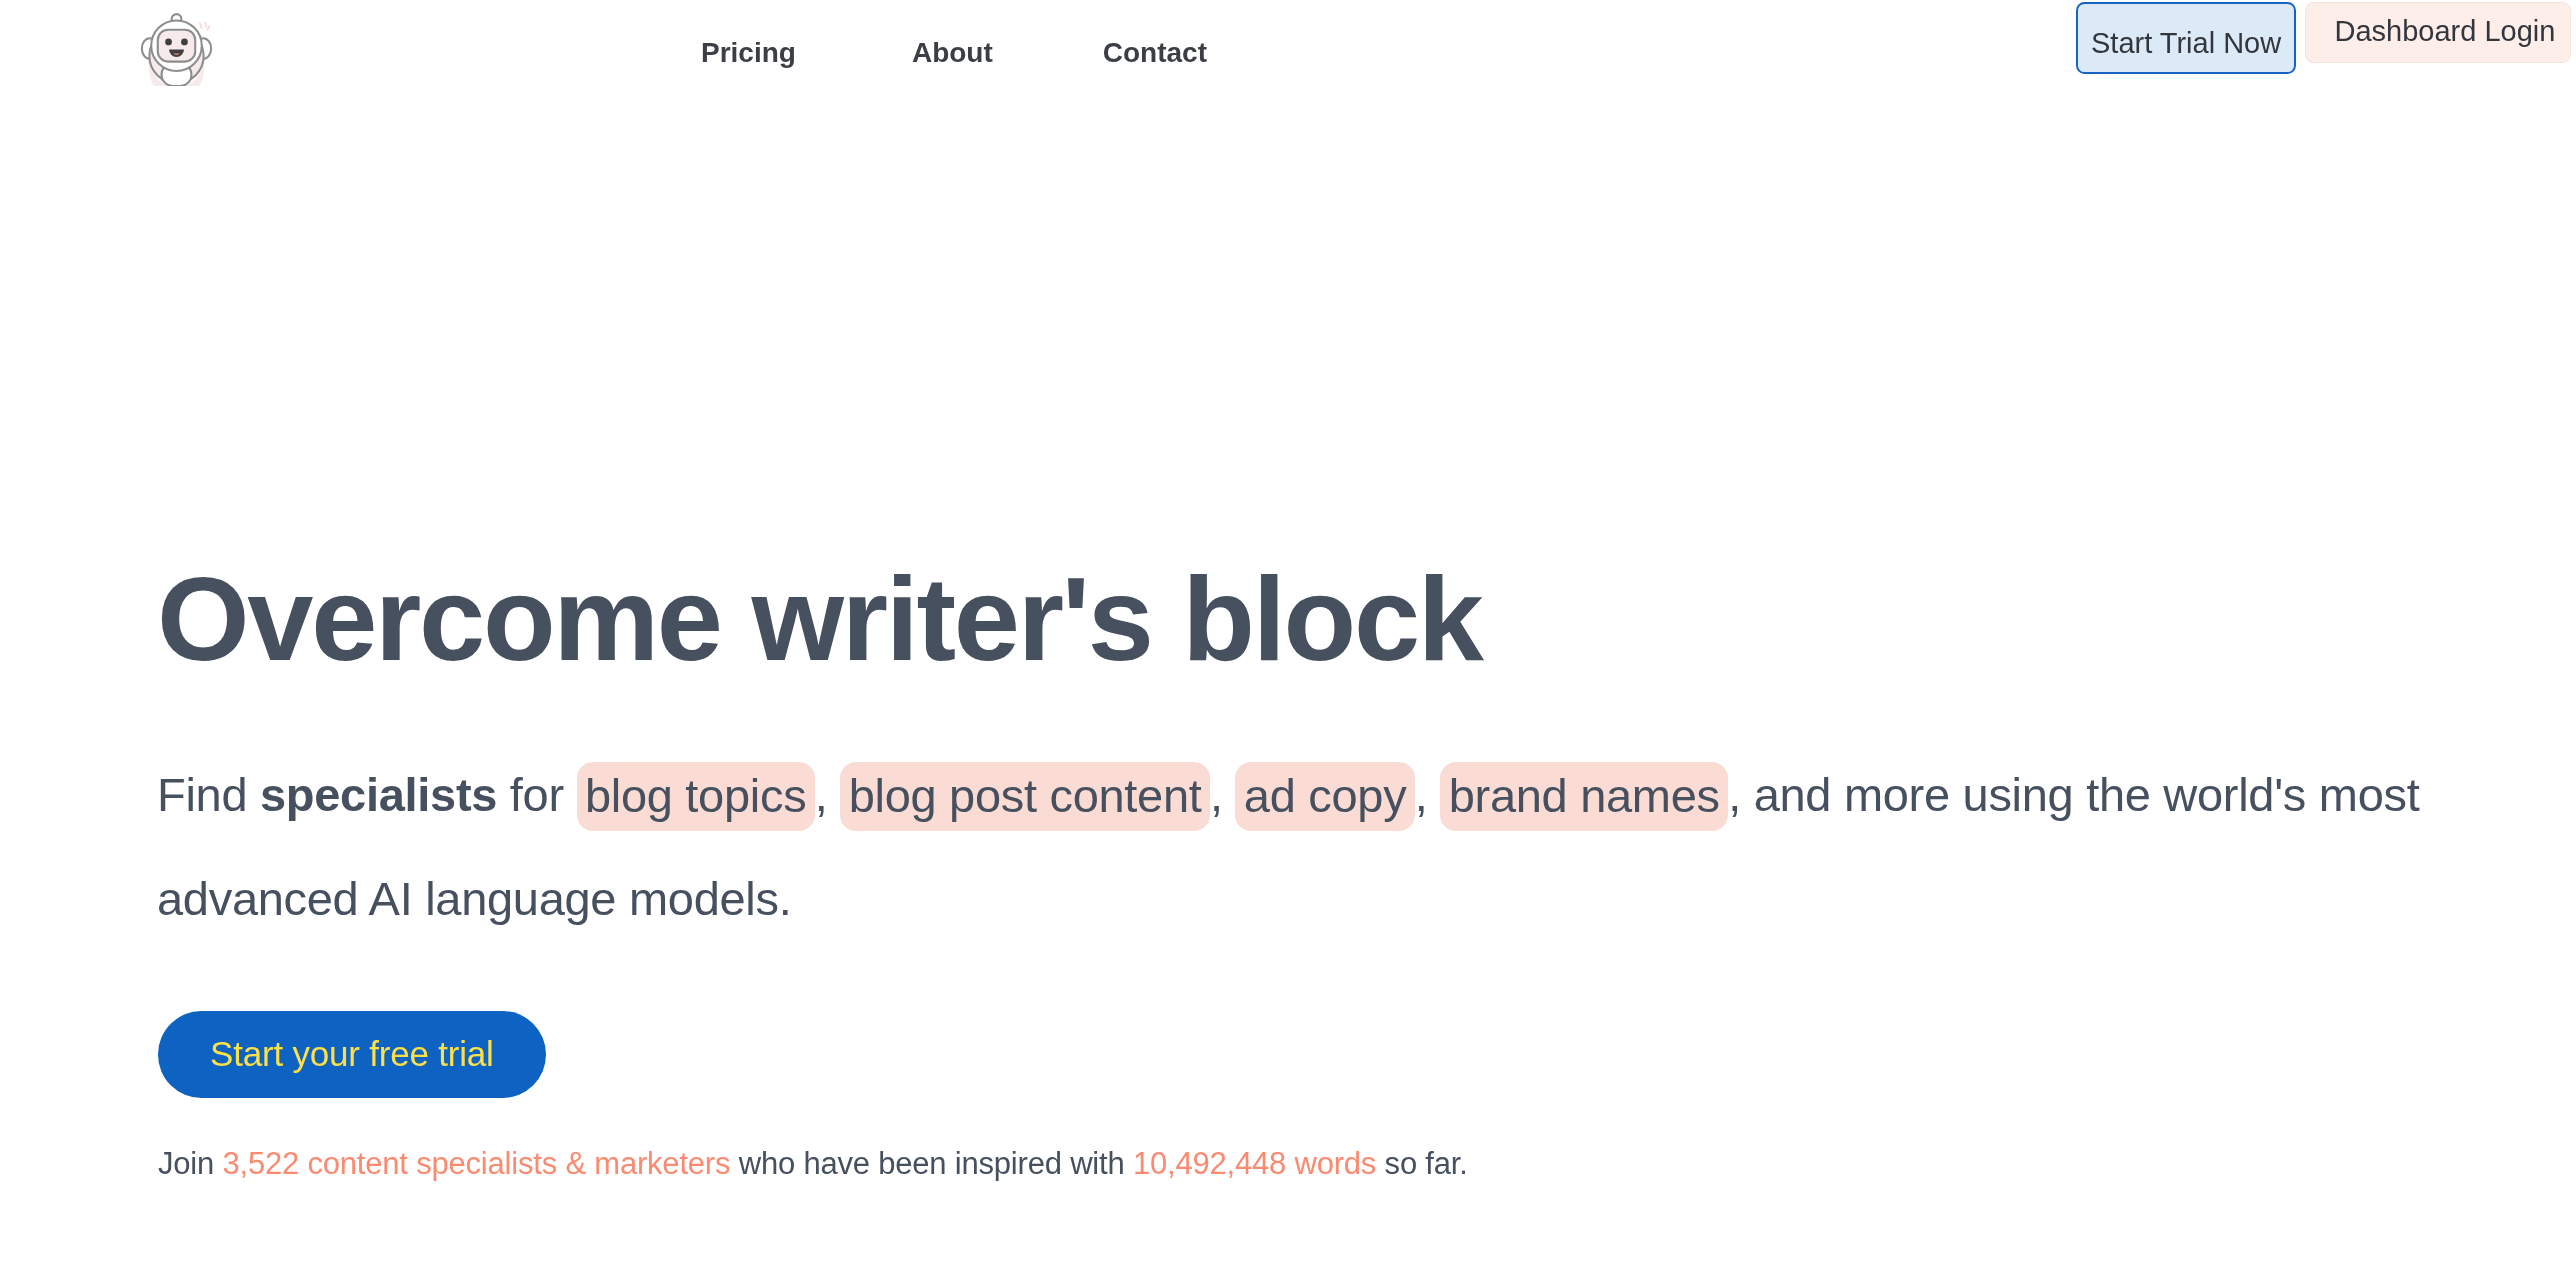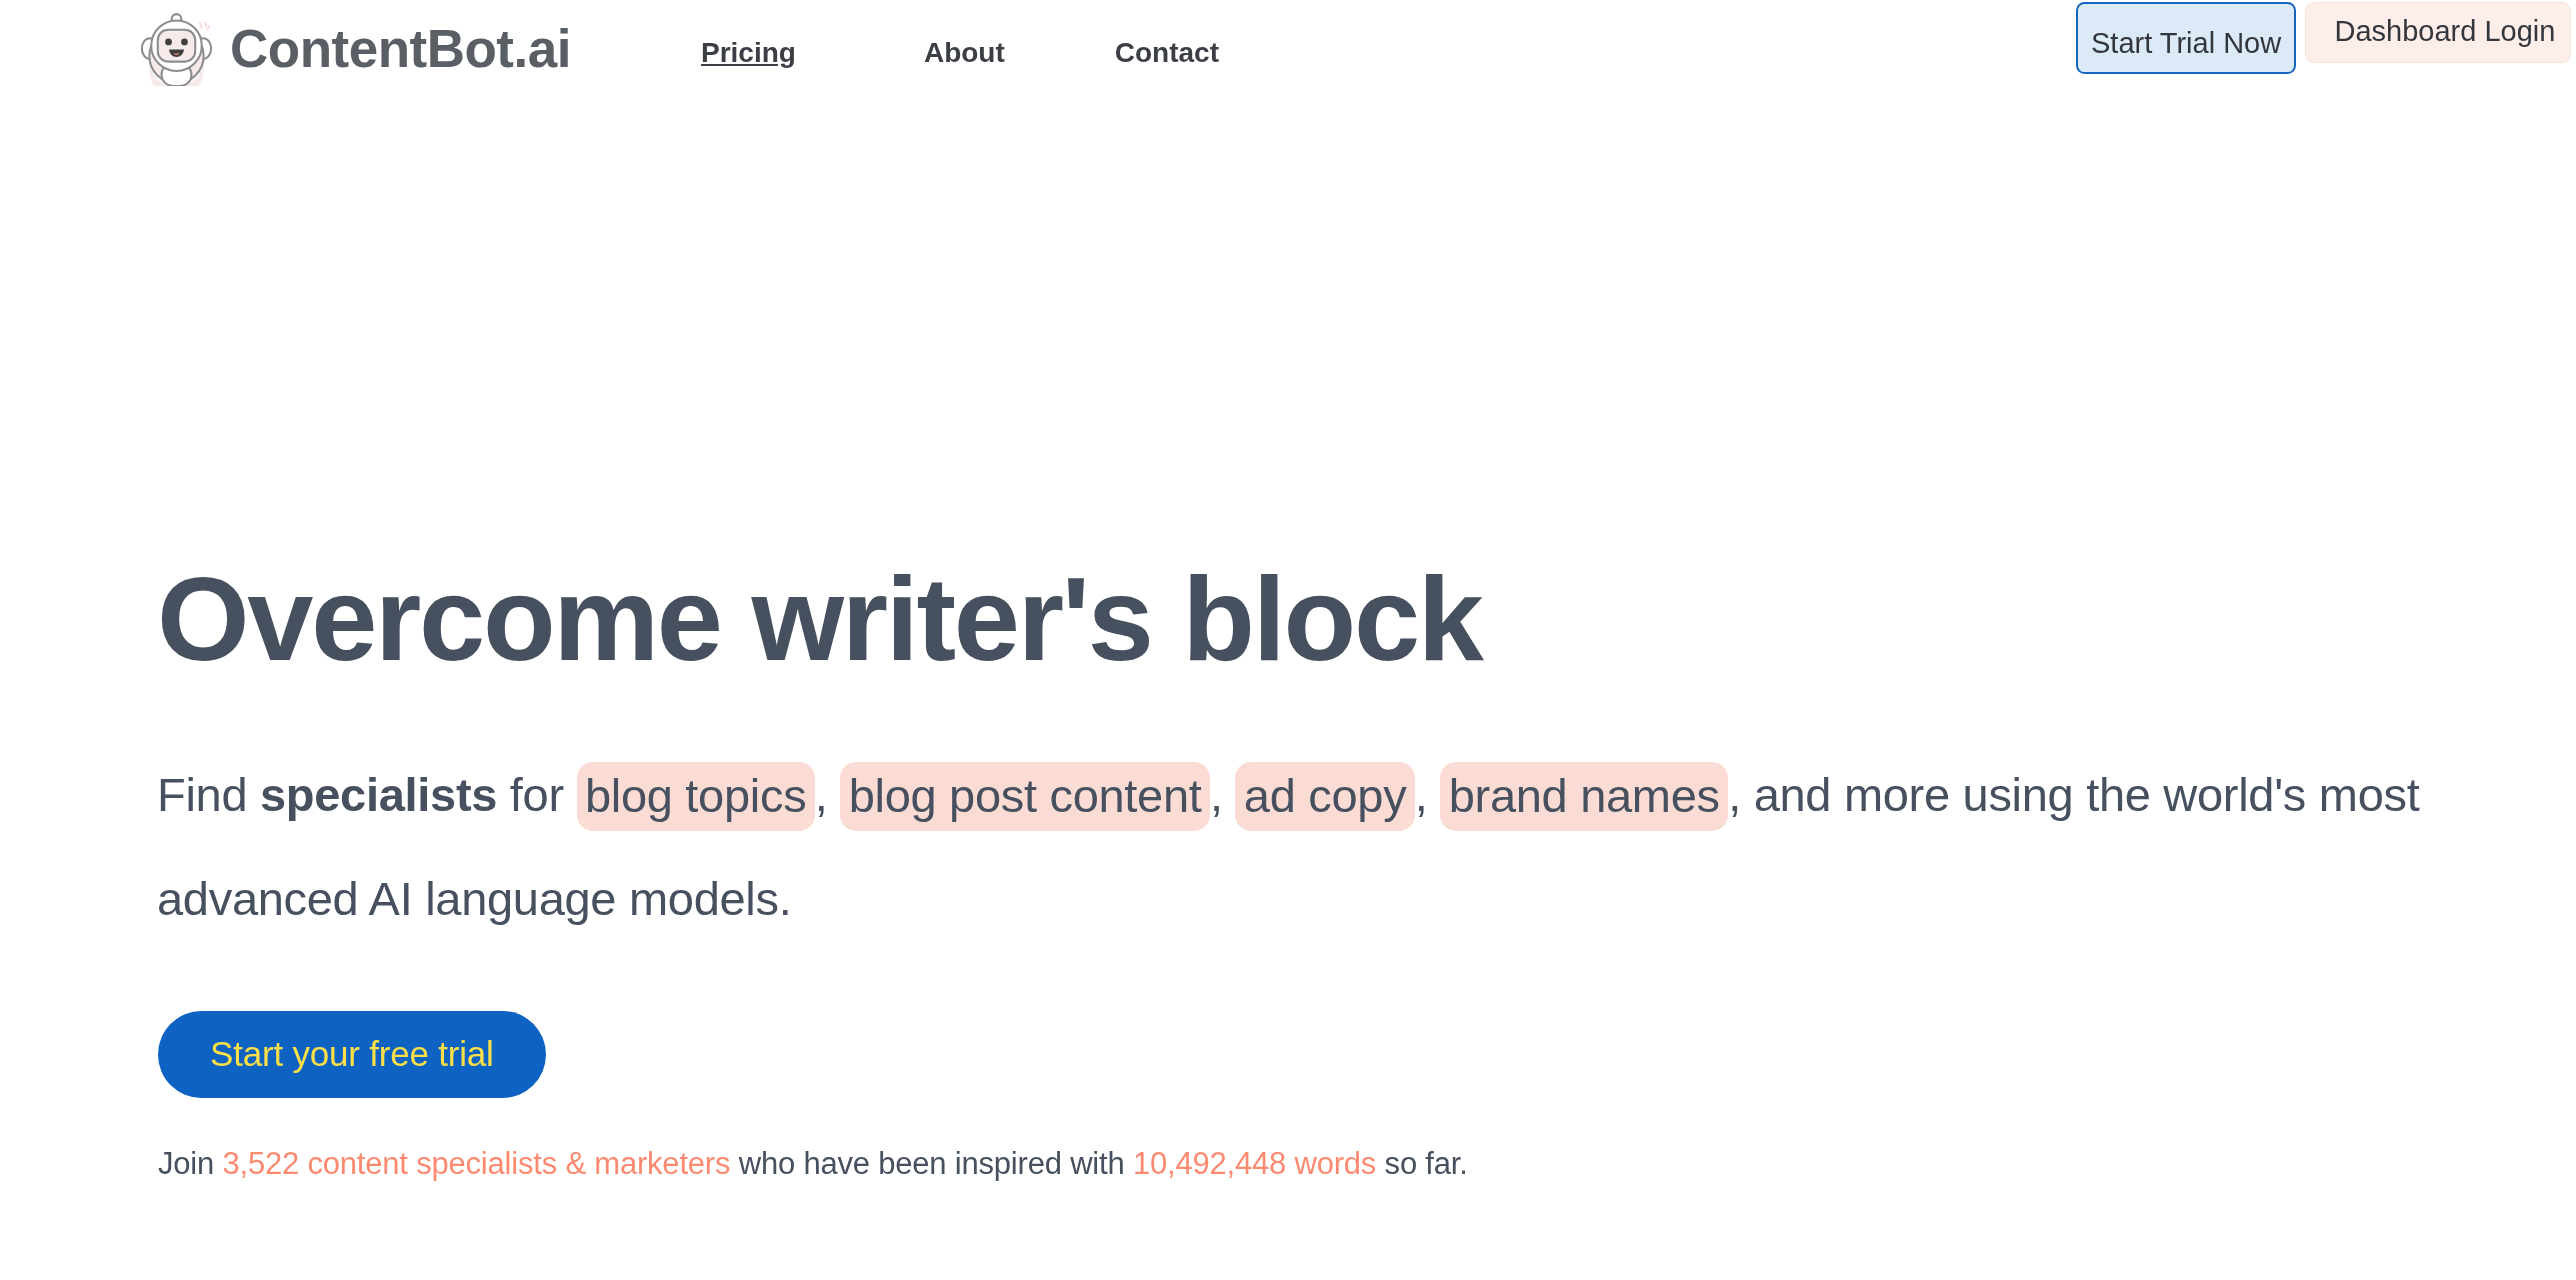--- a/index.html
+++ b/index.html
@@ -60,21 +60,21 @@
     align-items: center;
   }
   .nav-link {
     font-size: 28px;
     font-weight: 700;
     color: #3b3f45;
     text-decoration: none;
     white-space: nowrap;
     line-height: 1;
   }
-  .nav-link.nav-pricing { margin-right: 12px; text-decoration: underline; }
+  .nav-link.nav-pricing { margin-right: 0; }
   .nav-gap-1 { width: 116px; }
   .nav-gap-2 { width: 110px; }
 
   .header-actions {
     position: absolute;
     top: 1.9px;
     left: 2076px;
     display: flex;
     align-items: flex-start;
     gap: 9.3px;
@@ -209,21 +209,20 @@
         <path d="M31 41 a8 8 0 0 0 16 0 z" fill="#3f3f3f"></path>
         <path d="M35.5 45.4 a4 3 0 0 0 7 0 z" fill="#f08a7a"></path>
 
         <g stroke="#f6d9d2" stroke-width="1.8" stroke-linecap="round">
           <line x1="64" y1="13" x2="66" y2="18"></line>
           <line x1="70" y1="12" x2="70.5" y2="17"></line>
           <line x1="74" y1="16" x2="72" y2="20"></line>
         </g>
       </svg>
     </span>
-    <span class="brand-name">ContentBot.ai</span>
   </a>
 
   <nav class="main-nav">
     <a class="nav-link nav-pricing" href="#">Pricing</a>
     <span class="nav-gap-1"></span>
     <a class="nav-link" href="#">About</a>
     <span class="nav-gap-2"></span>
     <a class="nav-link" href="#">Contact</a>
   </nav>
 

